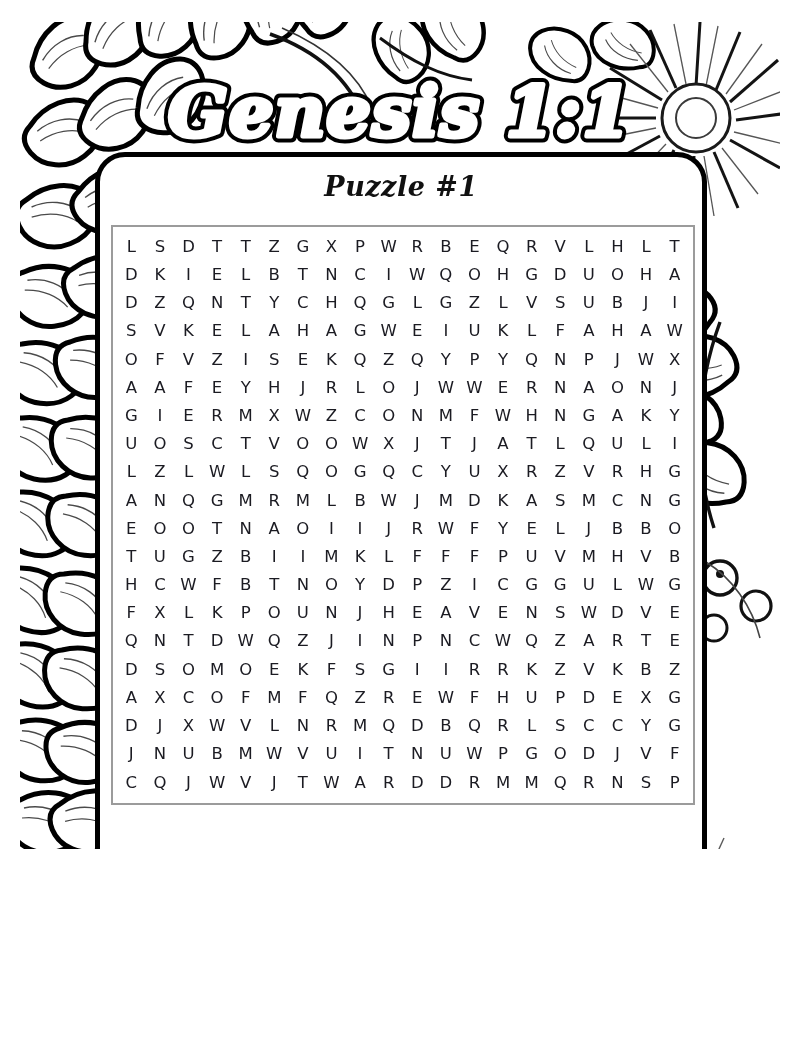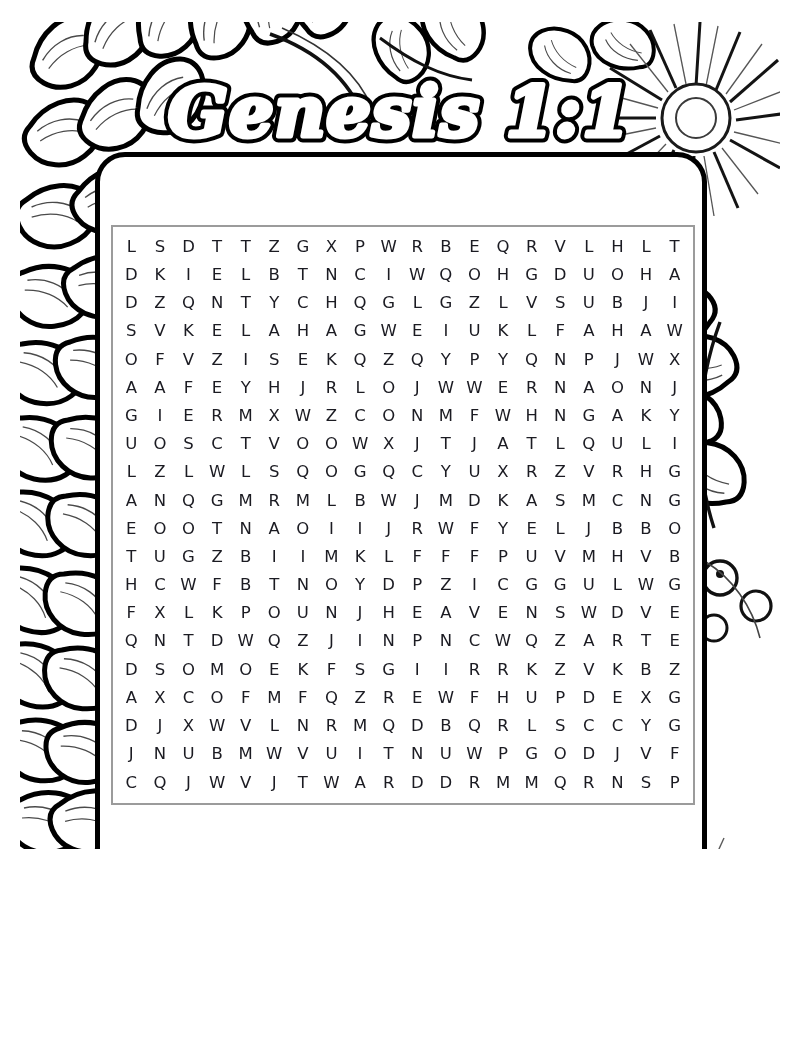--- a/index.html
+++ b/index.html
@@ -285,20 +285,21 @@
   <div id="banner-title">
     <svg width="620" height="96" viewBox="0 0 620 96">
       <text id="ttl-a" class="ttl-text ttl-outer" x="310" y="70" text-anchor="middle">Genesis 1:1</text>
       <text id="ttl-b" class="ttl-text ttl-mid" x="310" y="70" text-anchor="middle">Genesis 1:1</text>
       <text id="ttl-c" class="ttl-text ttl-inner" x="310" y="70" text-anchor="middle">Genesis 1:1</text>
     </svg>
   </div>
 
   <div id="puzzle-card">
 
+    <div id="puzzle-title">Puzzle #1</div>
 
     <div id="grid-box">
       <table id="grid-table">
         <tbody id="grid-body">
             <tr>
               <td>L</td>
               <td>S</td>
               <td>D</td>
               <td>T</td>
               <td>T</td>

